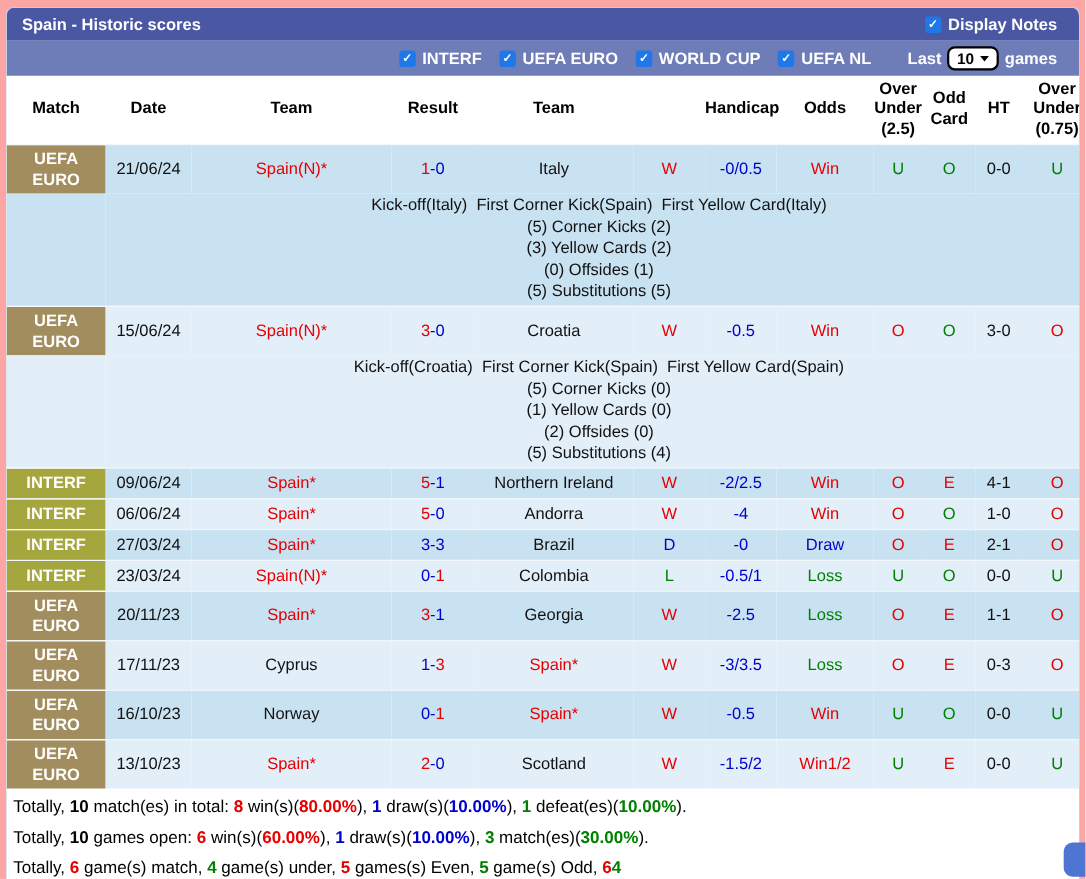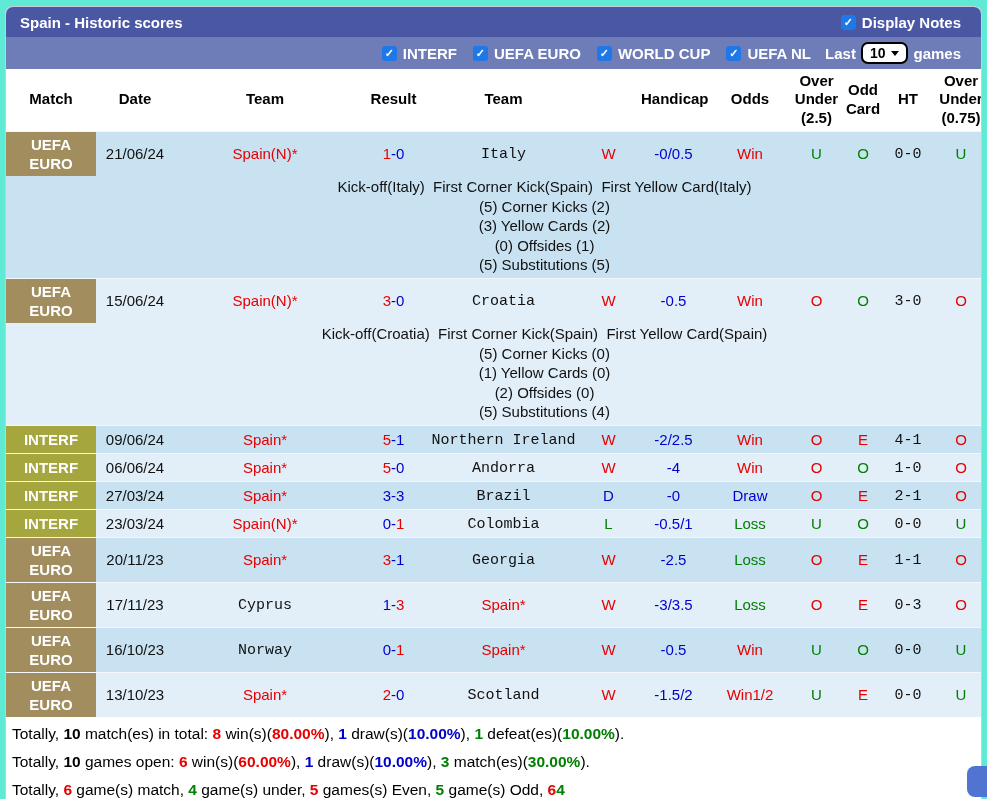--- a/index.html
+++ b/index.html
@@ -1,26 +1,26 @@
 <!DOCTYPE html>
 <html><head>
 <meta charset="utf-8">
 <style>
   * { box-sizing: border-box; margin: 0; padding: 0; }
   body { font-family: "Liberation Sans", sans-serif; background: #fff; }
-  .page { position: relative; width: 987px; height: 799px; background: #5eead4; padding: 6px 5px 12px 5px; overflow: hidden; }
+  .page { position: relative; width: 987px; height: 799px; background: #fca5a5; padding: 6px 5px 12px 5px; overflow: hidden; }
   .inner { border: 1px solid #c6cedd; border-bottom: 4px solid #d9dfe9; border-radius: 8px; overflow: hidden; background: #fff; }
 
   
   .titlebar { height: 30px; background: #4a57a3; display: flex; align-items: center; justify-content: space-between; padding: 0 20px 0 14px; }
   .titlebar .title { color: #fff; font-weight: bold; font-size: 15px; }
   .filterbar { height: 32px; background: #6e7cb8; display: flex; align-items: center; justify-content: flex-end; gap: 14px; padding: 0 20px; }
   .cb-label { display: inline-flex; align-items: center; gap: 6px; color: #fff; font-weight: bold; font-size: 15px; cursor: pointer; }
   .cb { display: inline-flex; align-items: center; justify-content: center; width: 15px; height: 15px; background: #1e78e8; border-radius: 3px; color: #fff; font-size: 11px; font-weight: bold; line-height: 1; }
-  .lastgames { display: inline-flex; align-items: center; gap: 5px; color: #fff; font-weight: bold; font-size: 15px; }
+  .lastgames { display: inline-flex; align-items: center; gap: 5px; color: #fff; font-weight: bold; font-size: 15px; margin-left: 19px; }
   .sel { display: inline-flex; align-items: center; gap: 6px; background: #fff; color: #000; border: 2px solid #000; border-radius: 7px; padding: 1px 7px; font-size: 14px; font-weight: bold; cursor: pointer; }
   .sel .arr { width: 0; height: 0; border-left: 4px solid transparent; border-right: 4px solid transparent; border-top: 5px solid #000; }
 
   
   table { width: 100%; border-collapse: collapse; table-layout: fixed; background: #fff; }
   thead th { font-size: 15px; font-weight: bold; color: #000; text-align: center; vertical-align: middle; height: 62px; line-height: 1.25; background: #fff; }
   td { font-size: 15px; color: #111; text-align: center; vertical-align: middle; }
   tr.dark td { background: #c9e2f2; }
   tr.light td { background: #e2eef8; }
   tr.match-row td { border-top: 1px solid #f4f8fc; }
@@ -29,21 +29,21 @@
   .badge { color: #fff; font-weight: bold; font-size: 15px; line-height: 19px; padding: 3px 2px; height: 100%; display: flex; align-items: center; justify-content: center; text-align: center; }
   .badge.euro { background: #a28d5e; }
   .badge.interf { background: #a6a63f; }
   td.match-cell { padding: 0; }
   .notes-wrap { padding: 1px 0 3px 0; }
   .note-line { font-size: 15px; line-height: 19.5px; color: #111; text-align: center; white-space: pre-wrap; }
 
   .c-red { color: #e60000; }
   .c-blue { color: #0000cc; }
   .c-green { color: #008000; }
-  .c-black { color: #111; font-family: Liberation Mono, monospace; }
+  .c-black { color: #111; }
 
   
   .footer { background: #fff; padding: 3px 0 6px 0; }
   .footer-line { height: 28px; display: flex; align-items: center; padding-left: 6px; font-size: 15.5px; color: #000; white-space: pre; text-align: center; }
   .footer-line b { font-weight: bold; }
 
   .float-btn { position: absolute; right: 0; bottom: 2px; width: 20px; height: 31px; background: #4f74d2; border-radius: 8px 0 0 8px; cursor: pointer; }
 </style>
 </head>
 <body>

